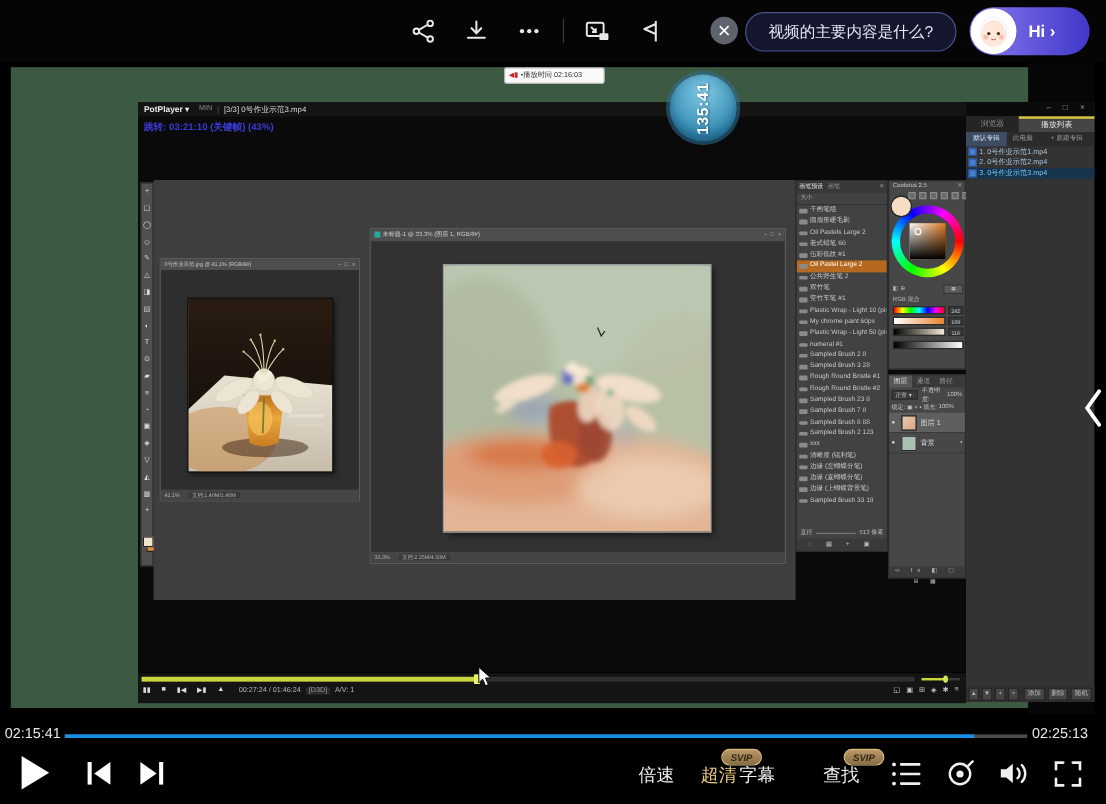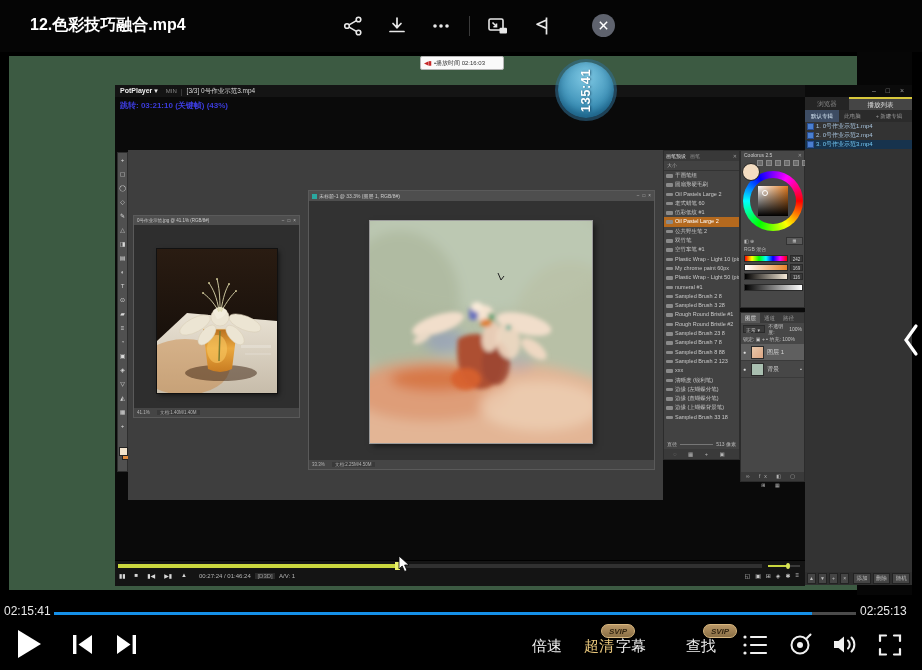--- a/index.html
+++ b/index.html
@@ -176,21 +176,20 @@
   .svip{position:absolute;top:29px;width:34px;height:14px;border-radius:7px;background:linear-gradient(#b99767,#8a6f45);
         border:1px solid #d9b87f;font-size:8px;font-weight:bold;font-style:italic;color:#342712;
         text-align:center;line-height:13px;box-sizing:border-box;z-index:2;}
 </style>
 </head>
 <body>
 
 <div class="stage">
 
   <div class="topbar">
-    <div class="vtitle">12.色彩技巧融合.mp4</div>
 
     <svg class="tb-ico" style="left:341px" viewBox="0 0 24 24">
       <g stroke="#e8e8e8" stroke-width="1.6" fill="none">
         <circle cx="6" cy="12" r="2.3"></circle>
           <circle cx="17.5" cy="5.5" r="2.3"></circle>
           <circle cx="17.5" cy="18.5" r="2.3"></circle>
         <path d="M8.1,10.9 L15.4,6.6 M8.1,13.1 L15.4,17.4"></path>
       </g>
     </svg>
     <svg class="tb-ico" style="left:385px" viewBox="0 0 24 24">
@@ -217,21 +216,37 @@
       <g stroke="#e8e8e8" stroke-width="1.7" fill="none" stroke-linejoin="round">
         <path d="M16.5,3.5 v17 M16.5,6 l-9.5,4.2 9.5,4.2"></path>
       </g>
     </svg>
 
     <div class="xclose">
       <svg viewBox="0 0 12 12">
           <path d="M2,2 L10,10 M10,2 L2,10" stroke="#fff" stroke-width="1.6"></path>
         </svg>
     </div>
-
+    <div class="chip">视频的主要内容是什么?</div>
+
+    <div class="hipill">
+      <div class="avatar">
+        <svg viewBox="0 0 38 38">
+          <circle cx="19" cy="19" r="19" fill="#fff"></circle>
+          <circle cx="19" cy="21" r="11" fill="#ffe7d9"></circle>
+          <path d="M8,18 a11,11 0 0 1 22,0 l-2,1 a9,9 0 0 0 -18,0 z" fill="#fdfdfd" stroke="#e8e8f2" stroke-width="0.5"></path>
+          <circle cx="15" cy="21" r="1.4" fill="#4a3226"></circle>
+            <circle cx="23" cy="21" r="1.4" fill="#4a3226"></circle>
+          <circle cx="12.5" cy="24" r="2" fill="#f7b3ab" opacity="0.8"></circle>
+            <circle cx="25.5" cy="24" r="2" fill="#f7b3ab" opacity="0.8"></circle>
+          <path d="M17,25.5 q2,1.6 4,0" stroke="#b0604a" stroke-width="0.8" fill="none"></path>
+        </svg>
+      </div>
+      <span class="hitxt">Hi ›</span>
+    </div>
   </div>
 
   <div class="videoarea">
     <div class="desktop"></div>
     <div class="rightdark"></div>
 
     <div class="ppwin">
       <div class="pptitle">
         <span class="app">PotPlayer ▾</span>
         <span class="skin">MIN</span>

